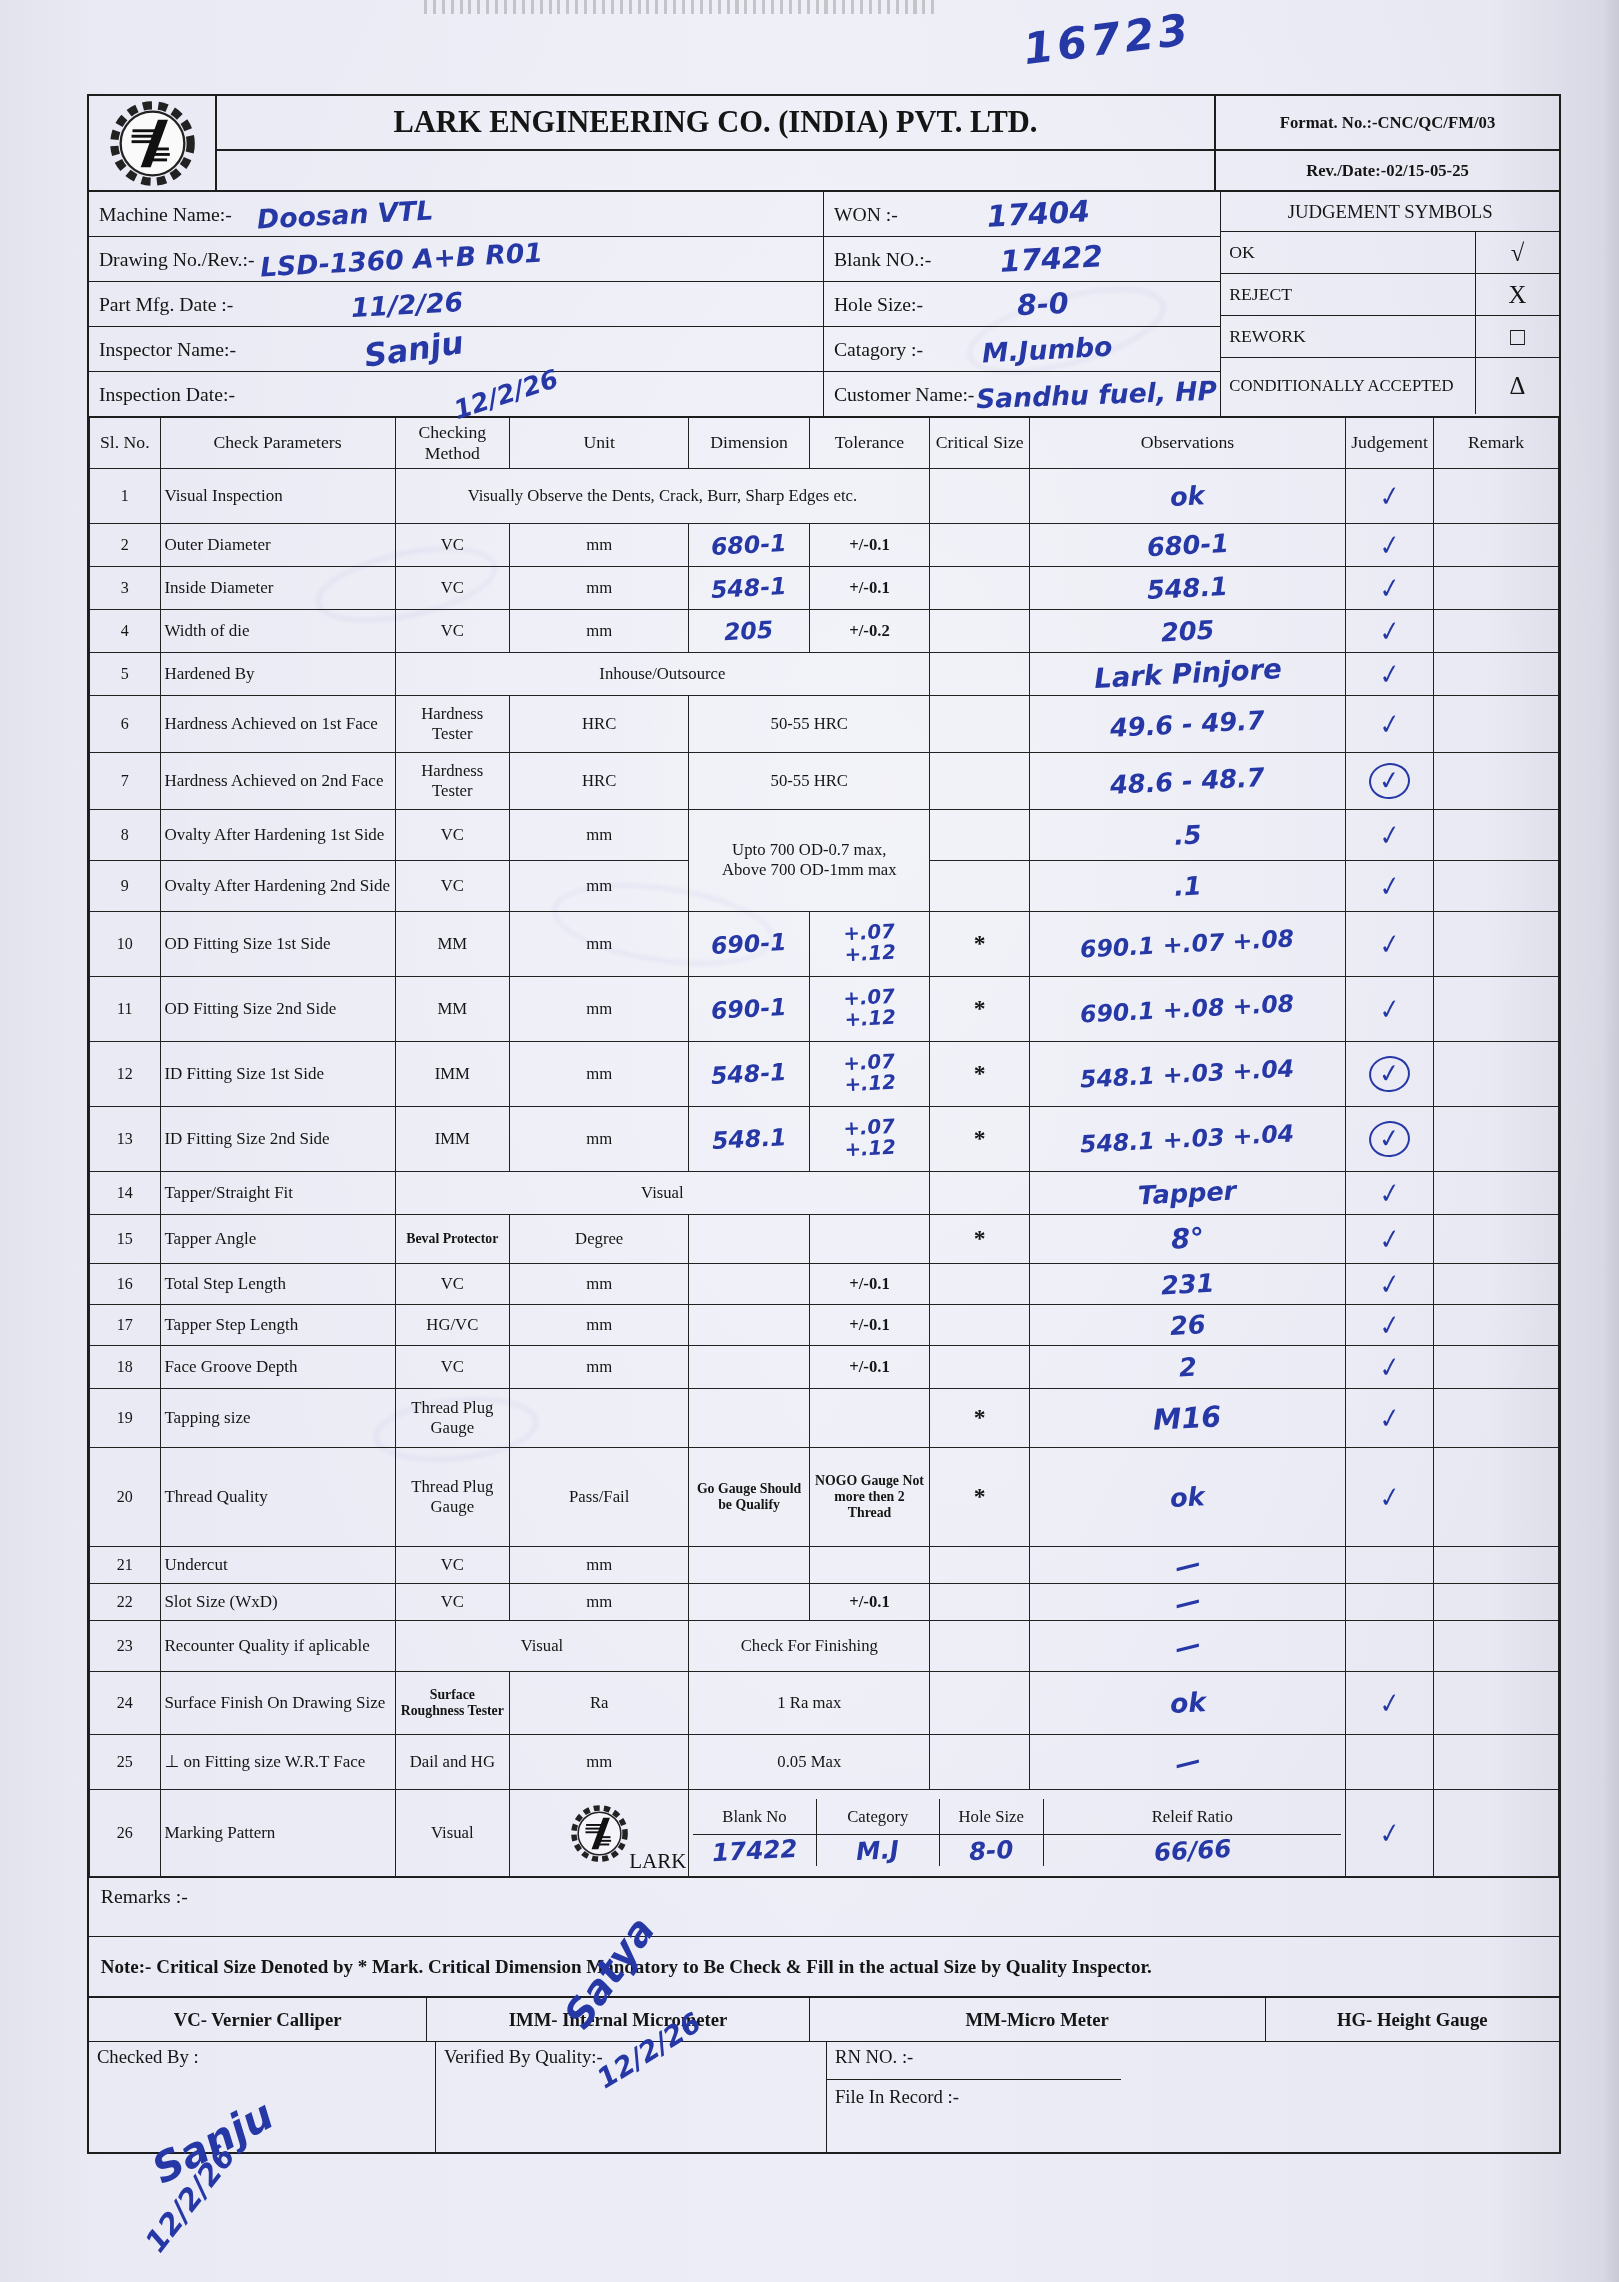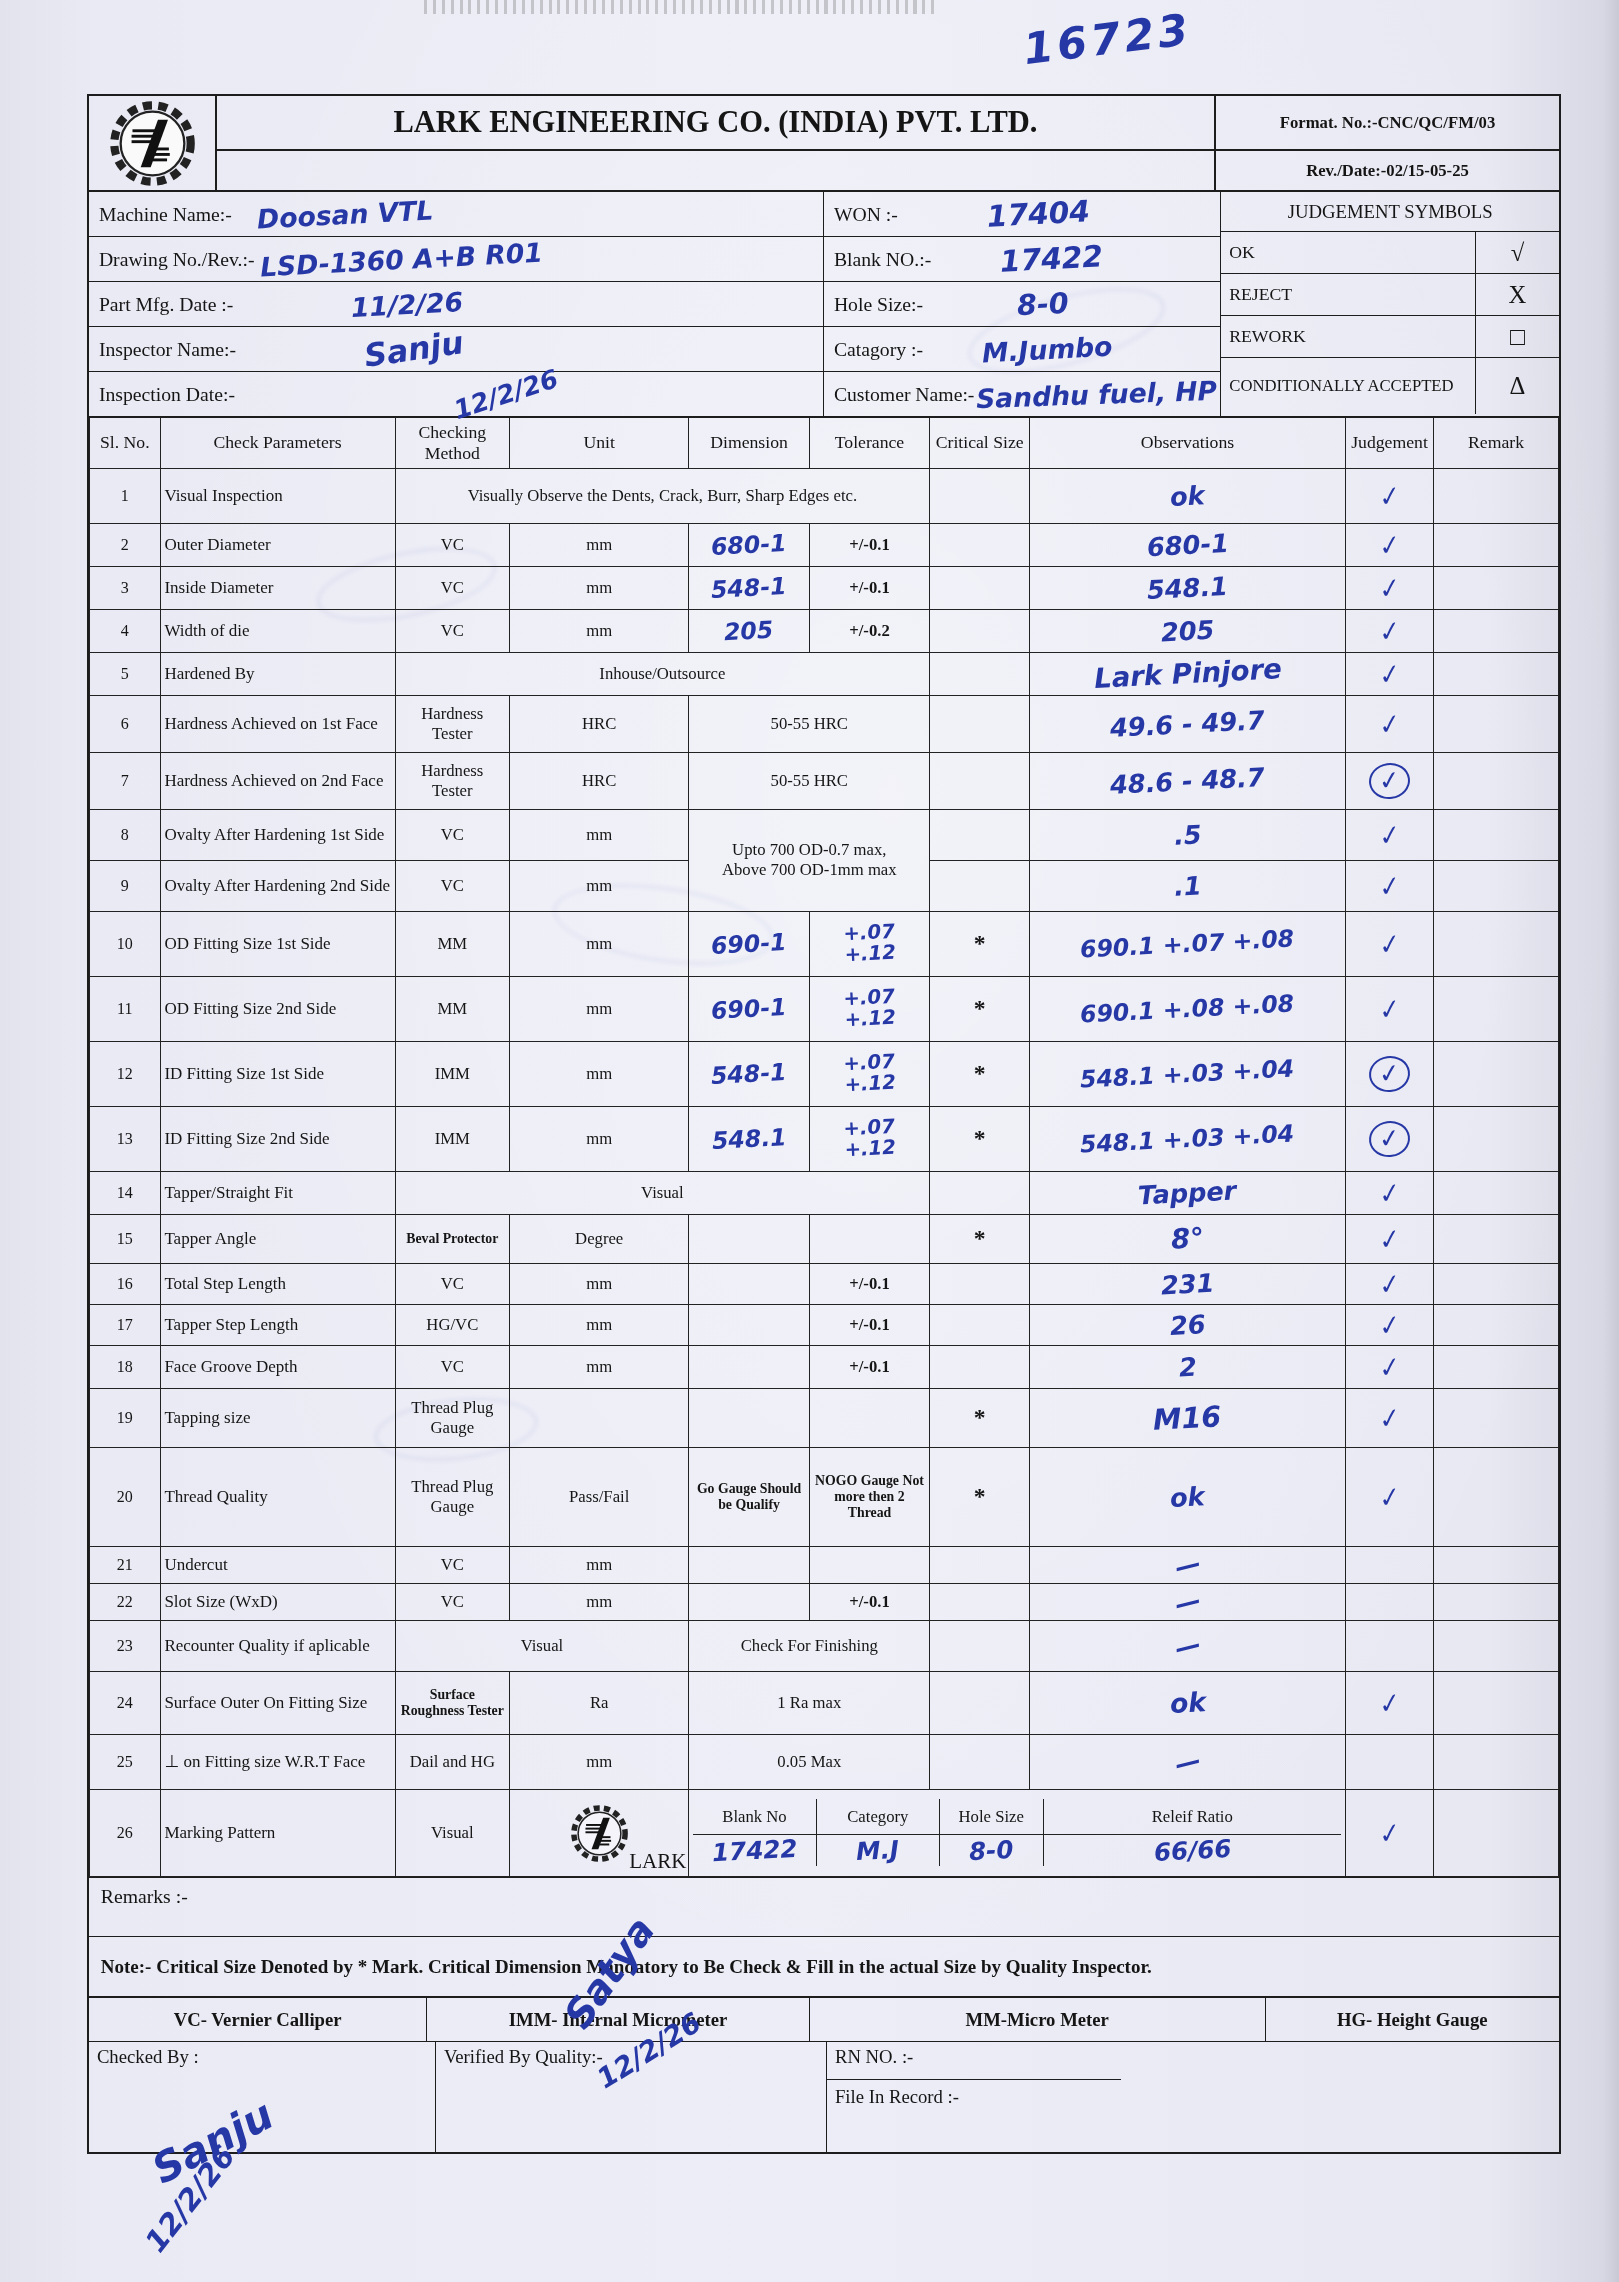--- a/index.html
+++ b/index.html
@@ -511,21 +511,21 @@
         <td class="small" colspan="2">Visual</td>
         <td class="small" colspan="2">Check For Finishing</td>
         <td class="crit"></td>
         <td class="obs"><span class="hw dash-mark">—</span></td>
         <td class="c"><span class="hw tick"></span></td>
         <td></td>
       </tr>
 
       <tr style="height:63px;">
         <td class="c">24</td>
-        <td class="param">Surface Outer On Fitting Size</td>
+        <td class="param">Surface Finish On Drawing Size</td>
         <td class="bsm">Surface Roughness Tester</td>
         <td class="small">Ra</td>
         <td class="small" colspan="2">1 Ra max</td>
         <td class="crit"></td>
         <td class="obs"><span class="hw rot" style="font-size:26.6px;">ok</span></td>
         <td class="c"><span class="hw tick">✓</span></td>
         <td></td>
       </tr>
 
       <tr style="height:55px;">

